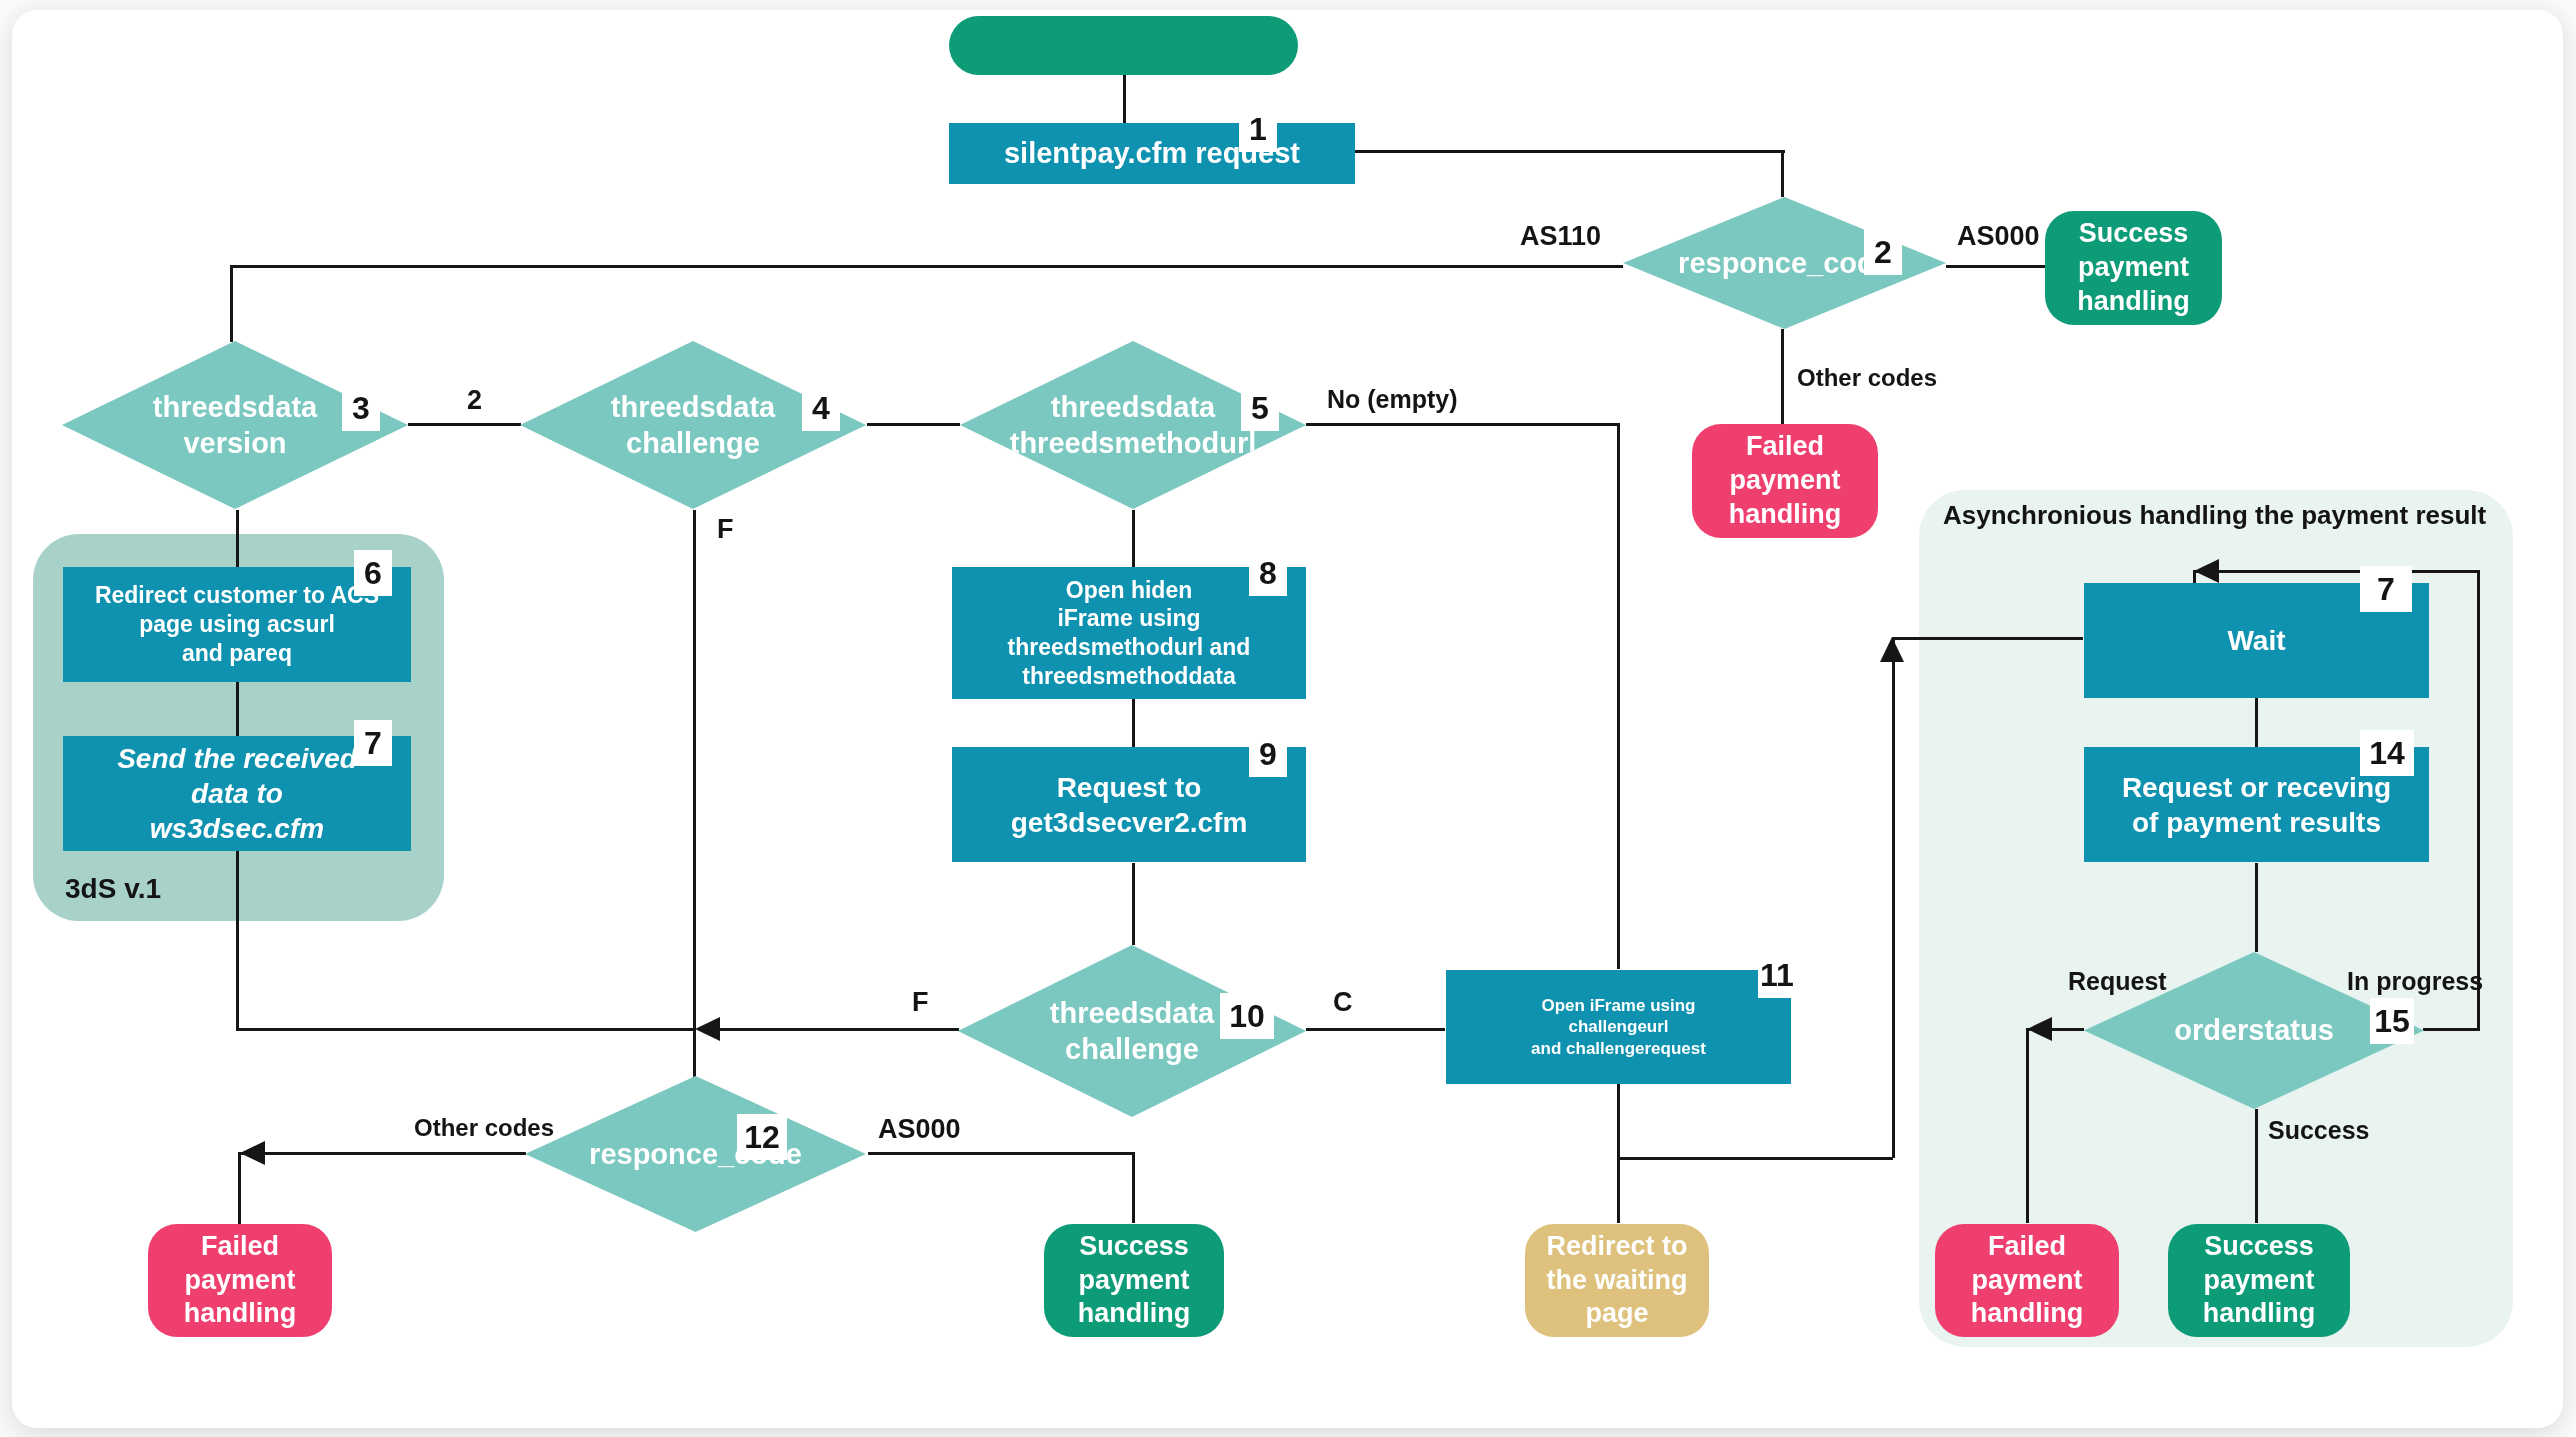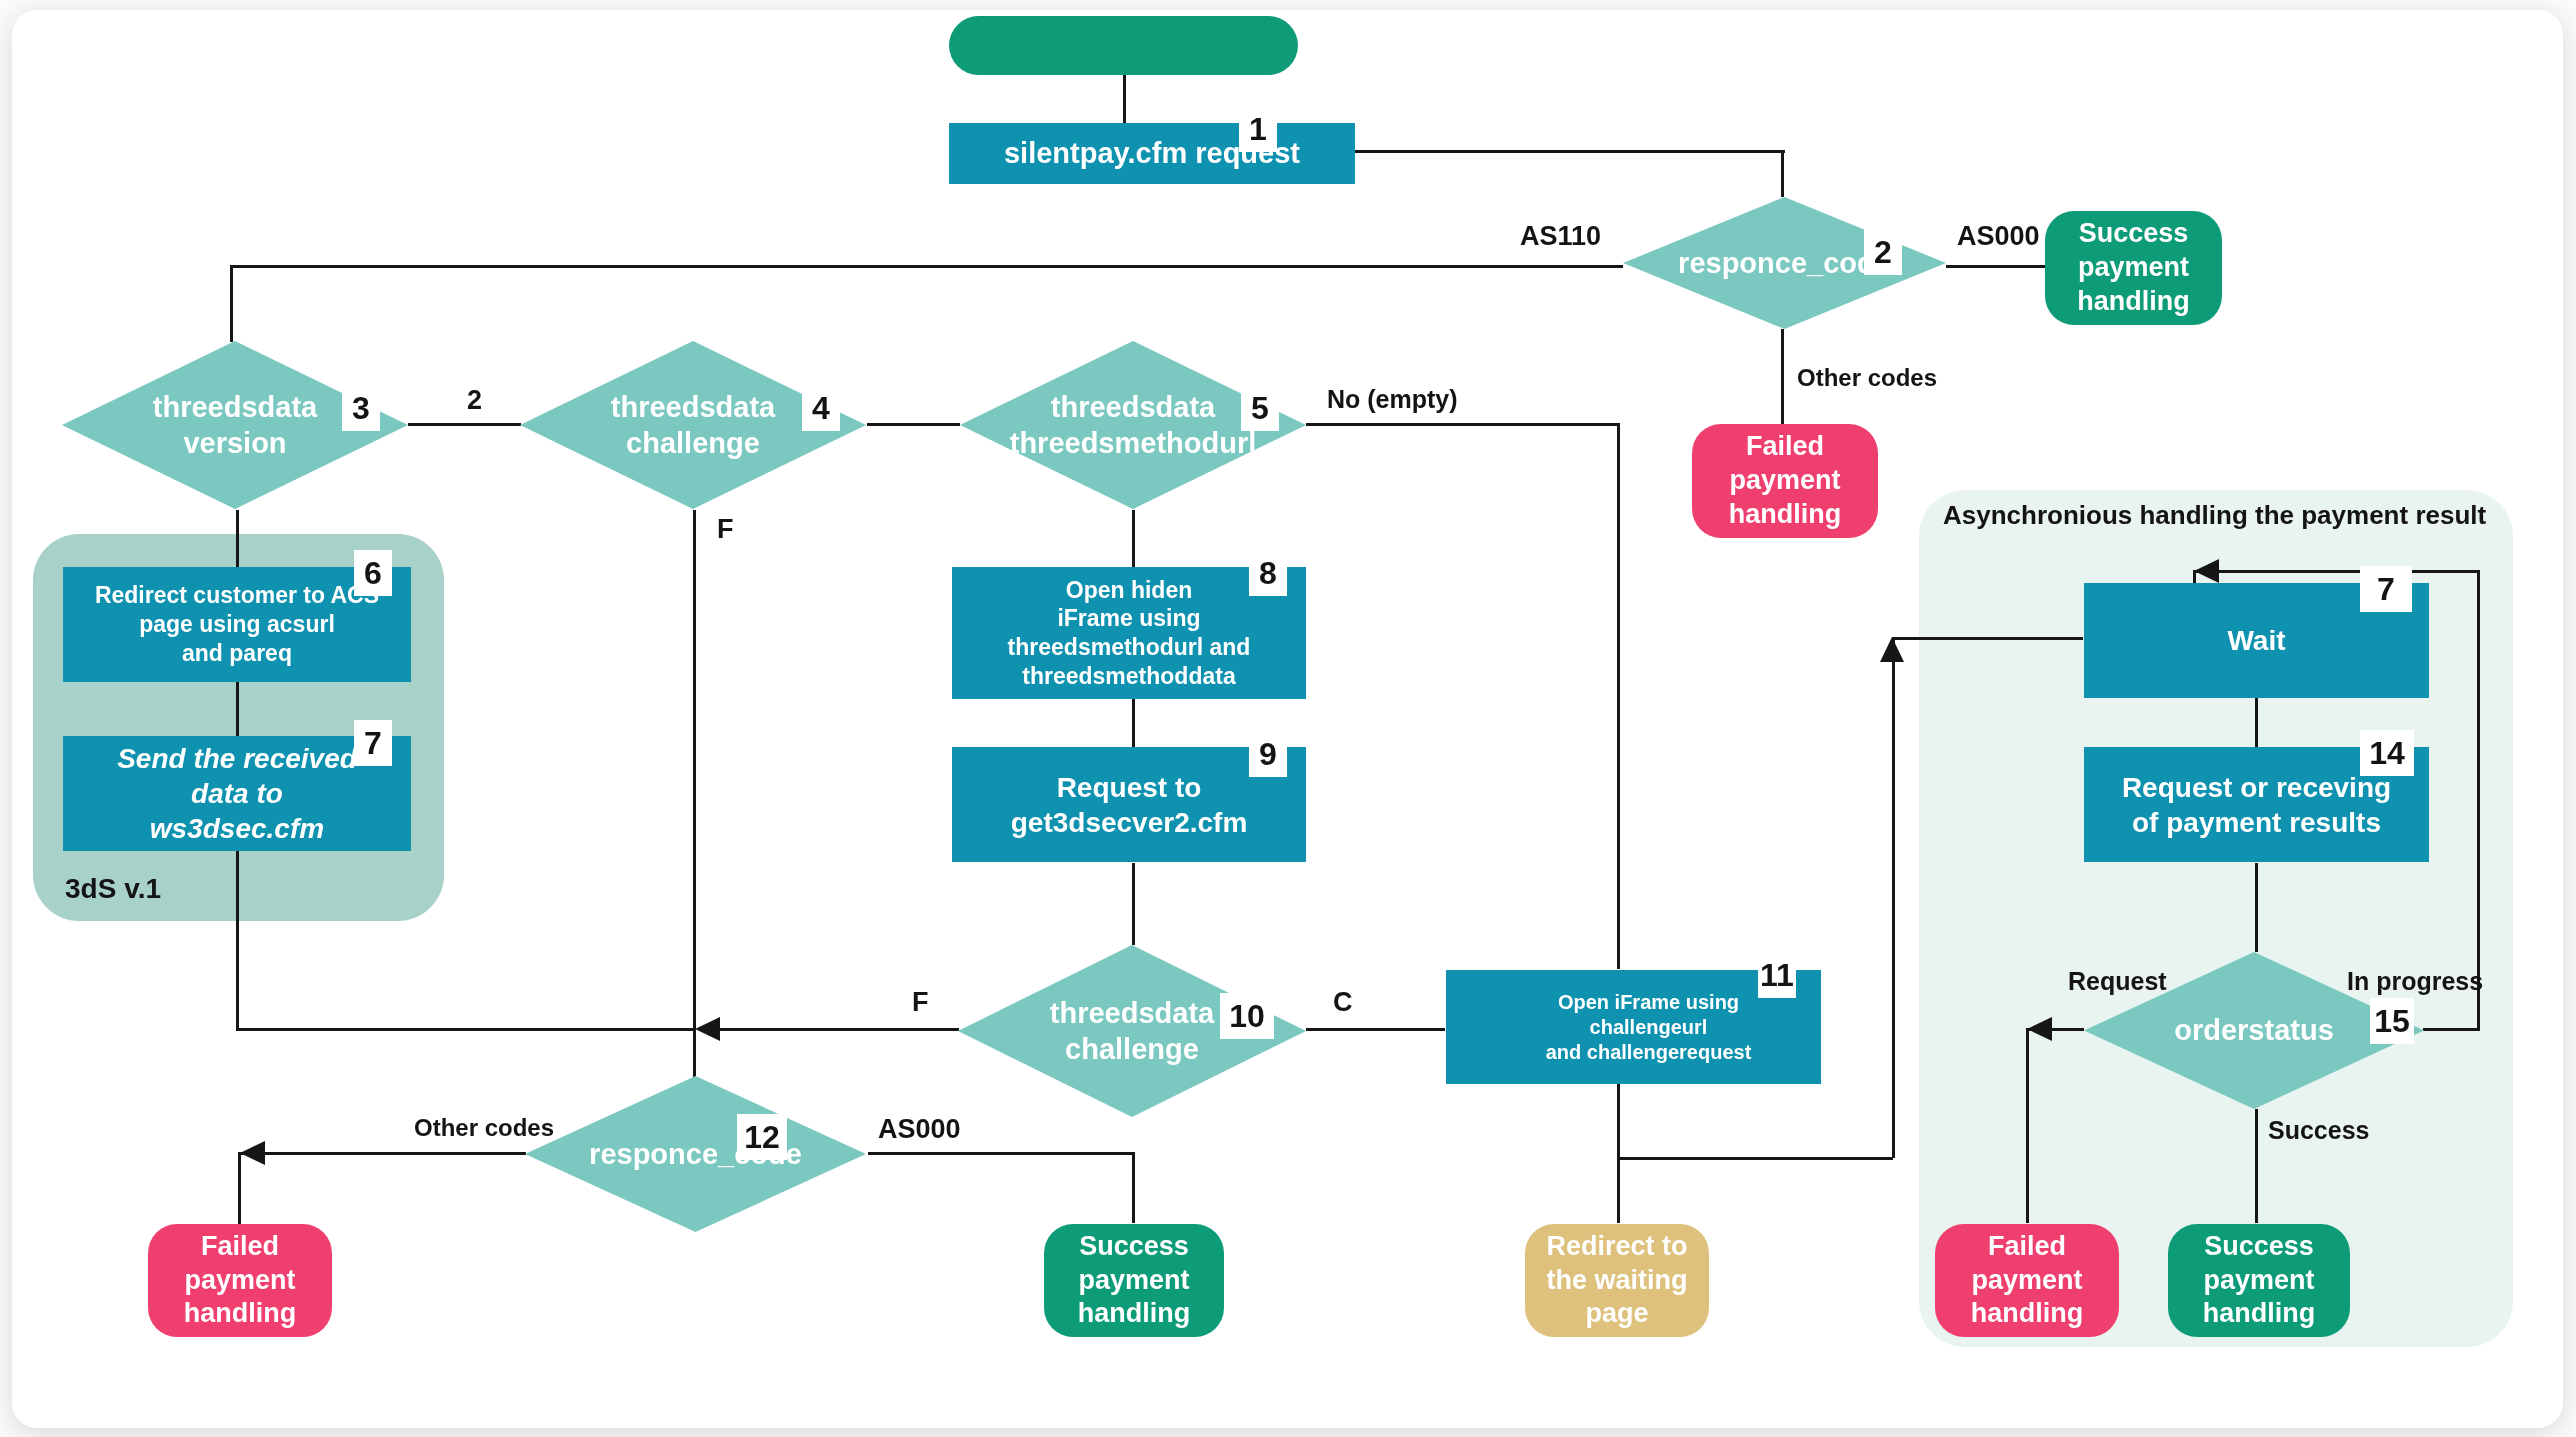--- a/index.html
+++ b/index.html
@@ -17,21 +17,21 @@
   .term.redirect{background:var(--redirect,#DDC17C);}
   .groupbox{position:absolute;background:var(--group,#A7D1C9);border-radius:46px;z-index:1;}
   .panelbox{position:absolute;background:var(--panel,#E9F4F1);border-radius:46px;z-index:1;}
   .badge{position:absolute;width:38px;height:46px;background:#ffffff;color:#141414;font-weight:bold;
          font-size:32px;display:flex;align-items:center;justify-content:center;z-index:6;}
   .elabel{position:absolute;color:#141414;font-weight:bold;font-size:26px;white-space:nowrap;z-index:4;}
   .arrowL{position:absolute;width:0;height:0;border-top:12.5px solid transparent;
           border-bottom:12.5px solid transparent;border-right:25px solid var(--line,#161616);z-index:4;}
   .arrowUp{position:absolute;width:0;height:0;border-left:12.5px solid transparent;
            border-right:12.5px solid transparent;border-bottom:25px solid var(--line,#161616);z-index:4;}
-  .f30{font-size:29px;} .f29{font-size:28px;} .f28{font-size:27px;} .f25{font-size:20px;padding-left:30px;} .f24{font-size:23px;}
+  .f30{font-size:29px;} .f29{font-size:28px;} .f28{font-size:27px;} .f25{font-size:17px;} .f24{font-size:23px;}
 </style>
 </head>
 <body>
 
 <div class="page">
   <div class="canvas"></div>
 
   <div class="groupbox" style="left:33px;top:534px;width:411px;height:387px;"></div>
   <div class="panelbox" style="left:1919px;top:490px;width:594px;height:857px;"></div>
   <div class="elabel" style="left:65px;top:873px;font-size:28px;">3dS v.1</div>

